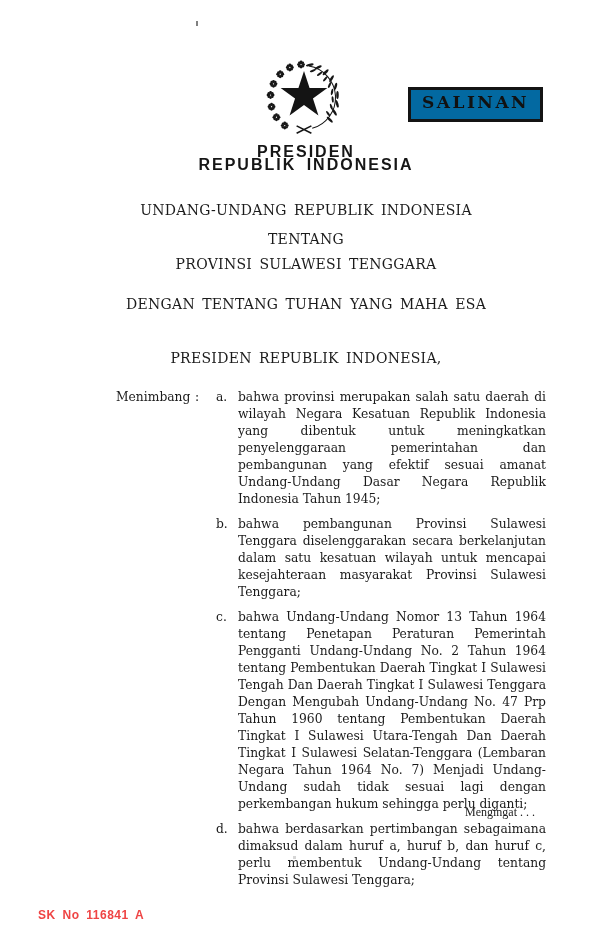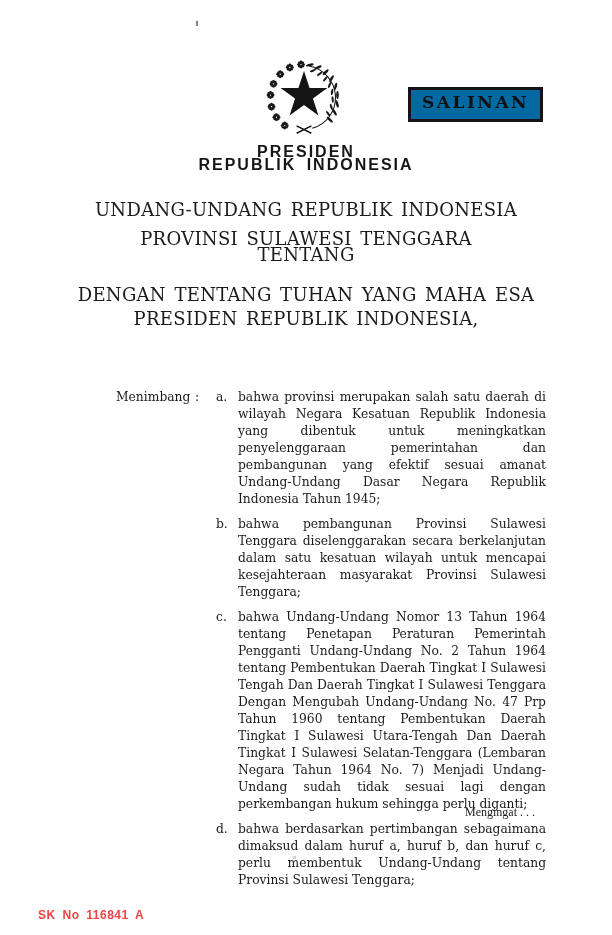--- a/index.html
+++ b/index.html
@@ -44,31 +44,31 @@
     font-size: 17px;
     letter-spacing: 2.5px;
     color: #111;
     background: #0369a1;
   }
 
   
   .title-block {
     position: absolute; top: 202px; left: 0; right: 0;
     text-align: center;
-    font-size: 18px;
+    font-size: 14px;
     letter-spacing: 0.3px;
     word-spacing: 2.5px;
     color: #1b1b1b;
   }
   .title-line { line-height: 16px; }
   .tl-1 { margin-bottom: 13px; }
   .tl-2 { margin-bottom: 9px; }
   .tl-3 { margin-bottom: 9px; }
   .invocation { margin-top: 24px; line-height: 16px; }
-  .issuer { margin-top: 8px; line-height: 16px; }
+  .issuer { margin-top: 38px; line-height: 16px; }
 
   
   .considerations {
     position: absolute; top: 389px; left: 68px; width: 478px;
     font-size: 12.3px; line-height: 17px;
   }
   .c-row { display: flex; margin-left: 48px; }
   .c-label { width: 79px; flex: none; }
   .c-colon { width: 21px; flex: none; }
   .c-items { flex: 1; }
@@ -153,22 +153,22 @@
     <div class="agency">
       <div>PRESIDEN</div>
       <div>REPUBLIK INDONESIA</div>
     </div>
   </div>
 
   <div class="salinan">SALINAN</div>
 
   <div class="title-block">
     <div class="title-line tl-1">UNDANG-UNDANG REPUBLIK INDONESIA</div>
+    <div class="title-line tl-3">TENTANG</div>
     <div class="title-line tl-4">PROVINSI SULAWESI TENGGARA</div>
-    <div class="title-line tl-3">TENTANG</div>
     <div class="invocation">DENGAN TENTANG TUHAN YANG MAHA ESA</div>
     <div class="issuer">PRESIDEN REPUBLIK INDONESIA,</div>
   </div>
 
   <div class="considerations">
     <div class="c-row">
       <div class="c-label">Menimbang</div>
       <div class="c-colon">:</div>
       <div class="c-items">
         <div class="c-item">

